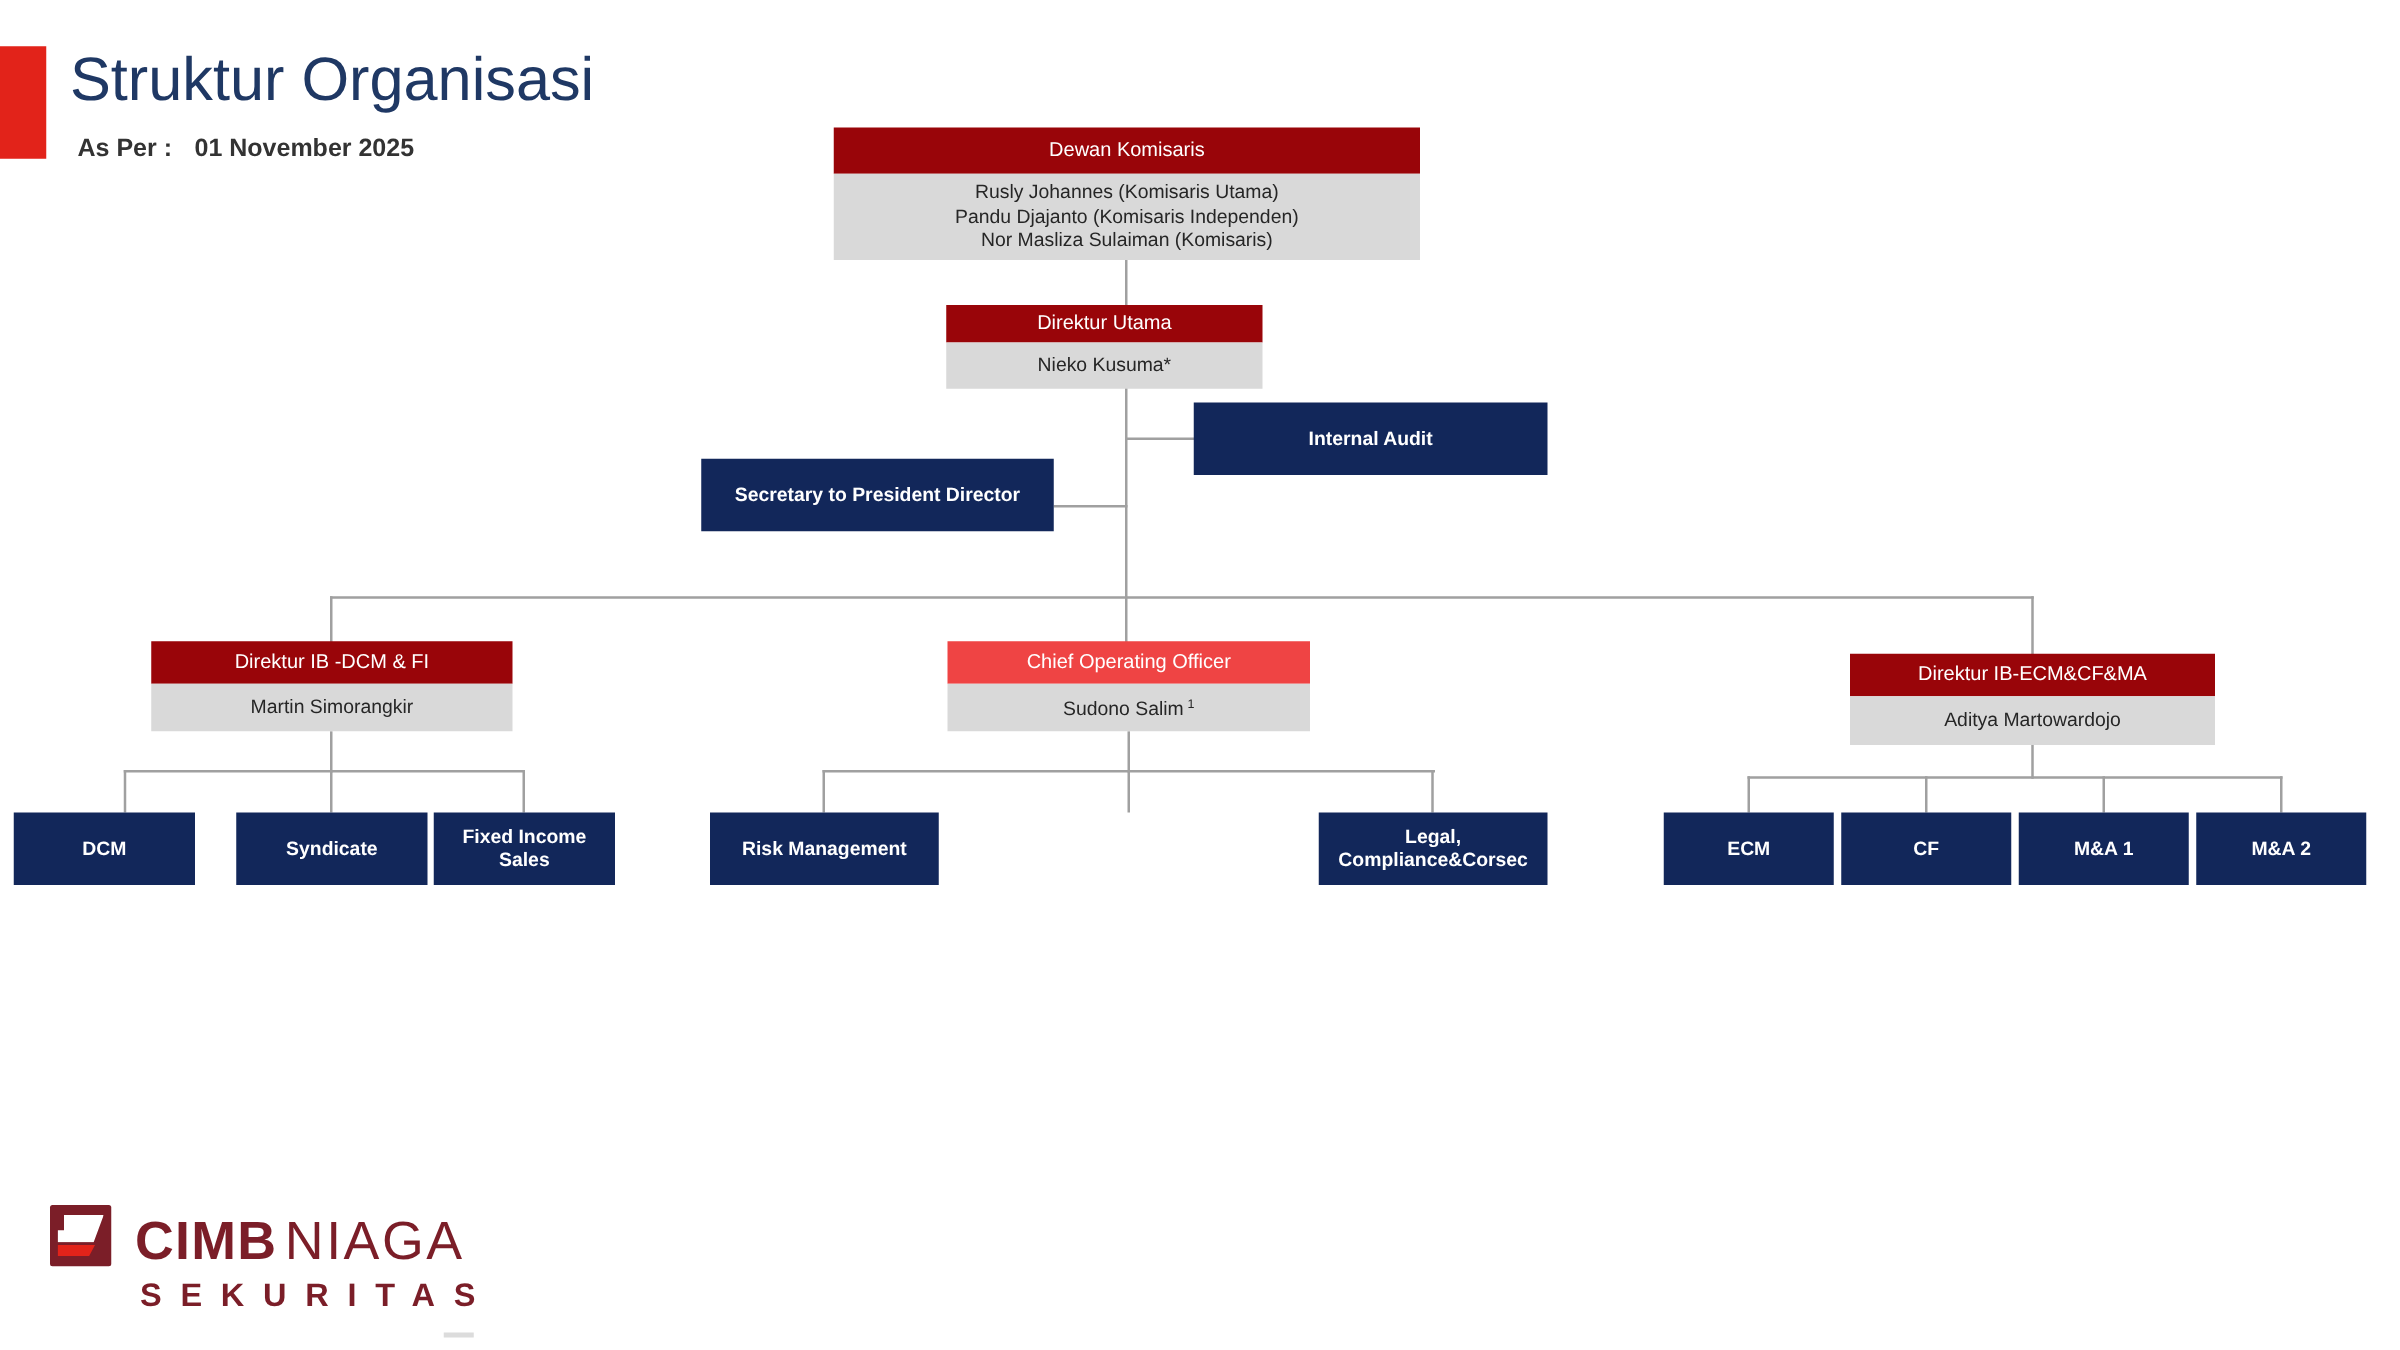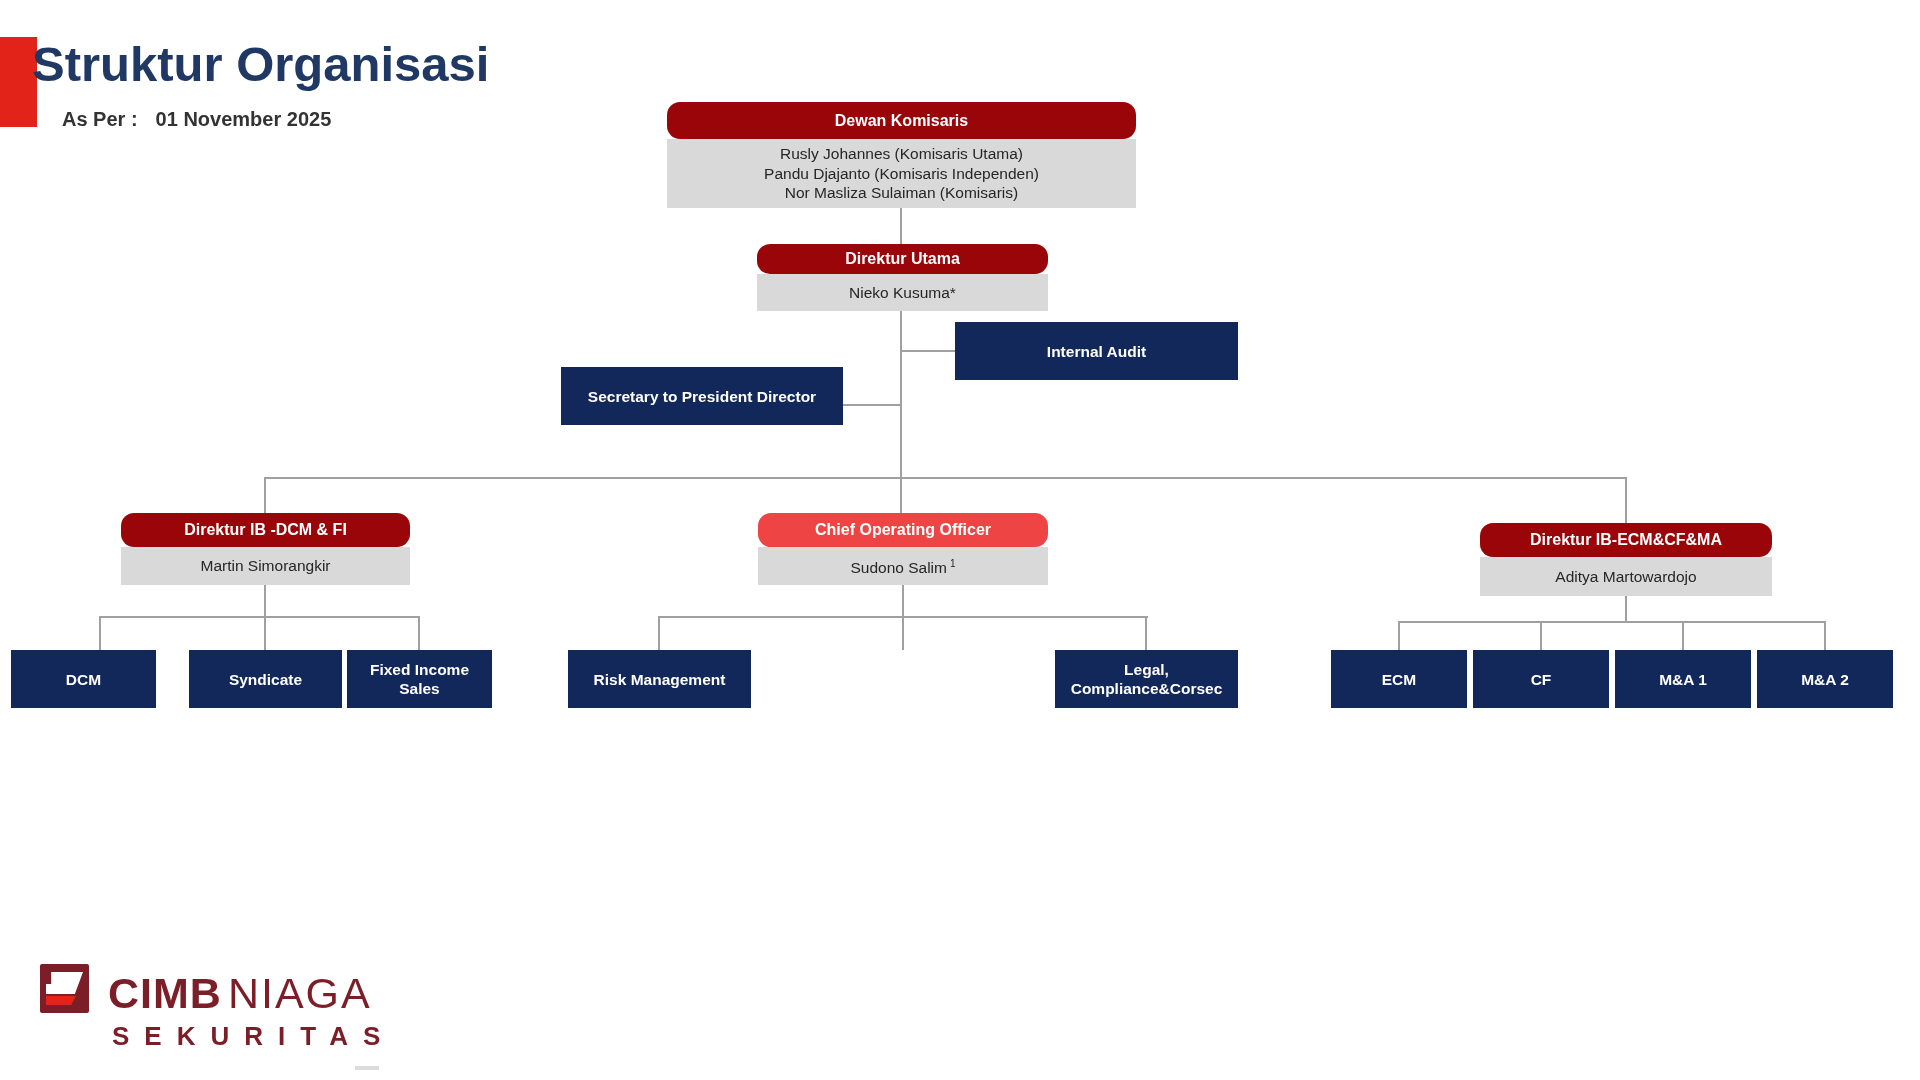--- a/index.html
+++ b/index.html
@@ -3,30 +3,30 @@
 <meta charset="utf-8">
 <style>
   html,body{margin:0;padding:0;background:#ffffff;}
   .canvas{
     position:relative;width:1920px;height:1080px;background:#ffffff;overflow:hidden;
     font-family:"Liberation Sans", sans-serif;
   }
   
   .accent{position:absolute;left:0;top:37px;width:37px;height:90px;background:#E2231A;}
   .page-title{
-    position:absolute;left:32px;top:36px;margin:0;
-    font-size:49px;font-weight:700;color:#1F3864;letter-spacing:0px;
+    position:absolute;left:56px;top:36px;margin:0;
+    font-size:49px;font-weight:400;color:#1F3864;letter-spacing:0px;
   }
   .asper{position:absolute;left:62px;top:108px;font-size:20px;color:#333333;font-weight:600;}
   .asper .date{margin-left:18px;font-weight:600;}
   
   .node{position:absolute;box-sizing:border-box;}
   .node-header{
     display:flex;align-items:center;justify-content:center;
-    color:#ffffff;font-weight:700;font-size:16px;text-align:right;border-radius:13px;
+    color:#ffffff;font-weight:400;font-size:16px;text-align:right;
   }
   .node-header.red{background:#990509;}
   .node-header.navy{background:#ef4444;}
   .node-body{
     background:#D9D9D9;color:#262626;font-size:15.5px;
     display:flex;flex-direction:column;align-items:center;justify-content:center;
     text-align:center;line-height:19.5px;
   }
   .box{
     position:absolute;background:#12275A;color:#ffffff;font-weight:700;font-size:15.5px;
@@ -88,21 +88,21 @@
 
   <div class="node" style="left:667px;top:102px;width:469px">
     <div class="node-header red" style="height:37px">Dewan Komisaris</div>
     <div class="node-body" style="height:69px">
       <div>Rusly Johannes (Komisaris Utama)</div>
       <div>Pandu Djajanto (Komisaris Independen)</div>
       <div>Nor Masliza Sulaiman (Komisaris)</div>
     </div>
   </div>
 
-  <div class="node" style="left:757px;top:244px;width:291px">
+  <div class="node" style="left:757px;top:244px;width:253px">
     <div class="node-header red" style="height:30px">Direktur Utama</div>
     <div class="node-body" style="height:37px">Nieko Kusuma*</div>
   </div>
 
   <div class="box" style="left:955px;top:322px;width:283px;height:58px">
     <span>Internal Audit</span>
   </div>
 
   <div class="box" style="left:561px;top:367px;width:282px;height:58px">
     <span>Secretary to President Director</span>

